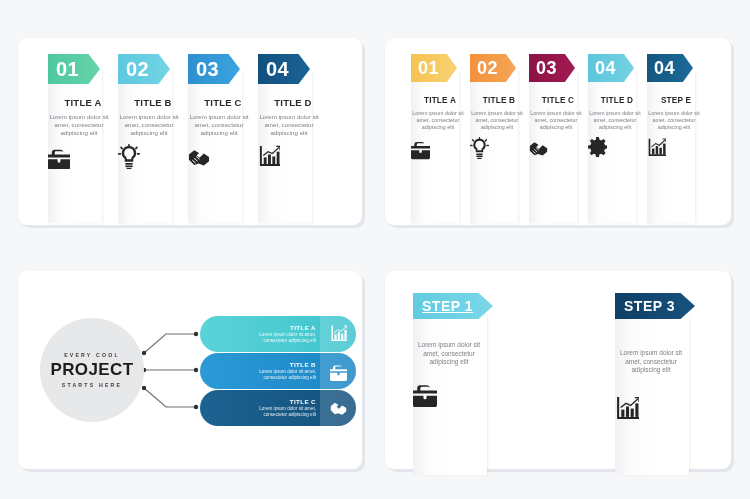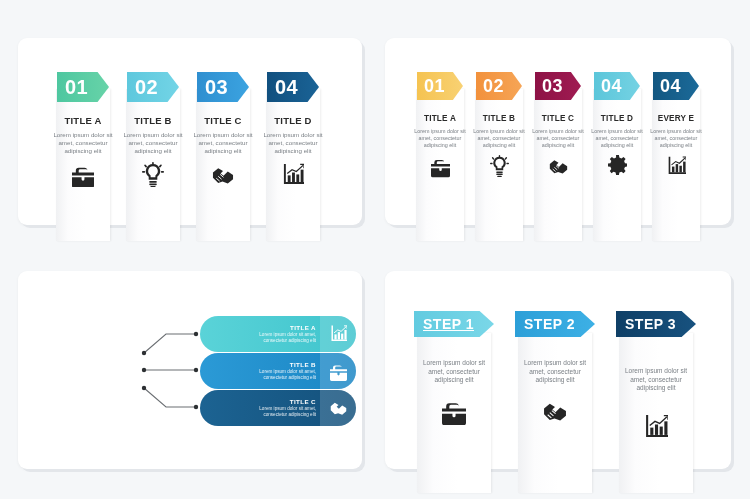--- a/index.html
+++ b/index.html
@@ -24,21 +24,21 @@
   }
   #card-1 { left: 18px;  top: 38px;  width: 344px; height: 187px; }
   #card-2 { left: 385px; top: 38px;  width: 346px; height: 187px; }
   #card-3 { left: 18px;  top: 271px; width: 344px; height: 198px; }
   #card-4 { left: 385px; top: 271px; width: 346px; height: 198px; }
 
   
   .cols { position: absolute; inset: 0; display: flex; }
   .col {
     position: relative;
-    display: flex; flex-direction: column; align-items: center; margin-top: 18px;
+    display: flex; flex-direction: column; 
   }
   .strip {
     position: absolute;
     background: linear-gradient(to right,
                 #f0f1f3 0%, #fcfcfd 22%, #ffffff 55%, #ffffff 100%);
     box-shadow: 1px 0 2px rgba(0,0,0,0.07);
   }
 
   
   .badge {
@@ -278,21 +278,21 @@
               <path d="M23 13a10 10 0 1 0 0 20 10 10 0 0 0 0-20zm0 5.5a4.5 4.5 0 1 1 0 9 4.5 4.5 0 0 1 0-9z"></path>
               <path d="M19.5 0h7l1 6.2 5 2.1 5.2-3.6 4.9 4.9-3.6 5.2 2.1 5 6.2 1v7l-6.2 1-2.1 5 3.6 5.2-4.9 4.9-5.2-3.6-5 2.1-1 6.2h-7l-1-6.2-5-2.1-5.2 3.6L4.4 38.9l3.6-5.2-2.1-5L-.3 27.7v-7l6.2-1 2.1-5-3.6-5.2 4.9-4.9 5.2 3.6 5-2.1z"></path>
             </svg>
           </div>
         </div>
         <div class="col" style="width: 58px;">
           <div class="strip"></div>
           <div class="badge" style="background: linear-gradient(to right, rgb(19, 87, 129), rgb(27, 106, 153)); z-index: 2;">
             <span>04</span>
           </div>
-          <div class="title" style="z-index: 2;">EVERY E</div>
+          <div class="title" style="z-index: 2;">STEP E</div>
           <div class="desc" style="z-index: 2;">Lorem ipsum dolor sit amet, consectetur adipiscing elit</div>
           <div class="icon" style="z-index: 2; margin-top: 6px;">
             <svg viewBox="0 0 46 54" width="19" height="22.304347826086957" fill="#262626">
               <path d="M4 4v42h42v-4H8V4z"></path>
               <rect x="12" y="28" width="6" height="14"></rect>
               <rect x="21" y="22" width="6" height="20"></rect>
               <rect x="30" y="26" width="6" height="16"></rect>
               <rect x="39" y="16" width="6" height="26"></rect>
               <path d="M11 24 L21 16 L30 20 L44 7" stroke="#262626" stroke-width="2.6" fill="none"></path>
               <path d="M38 5 h8 v8" stroke="#262626" stroke-width="2.6" fill="none"></path>
@@ -308,20 +308,25 @@
       <circle cx="126" cy="82" r="2.2" fill="#2d3033"></circle>
       <circle cx="178" cy="63" r="2.2" fill="#2d3033"></circle>
       <path d="M126 99 L178 99" stroke="#6b6f73" stroke-width="1.1" fill="none"></path>
       <circle cx="126" cy="99" r="2.2" fill="#2d3033"></circle>
       <circle cx="178" cy="99" r="2.2" fill="#2d3033"></circle>
       <path d="M126 117 L148 136 L178 136" stroke="#6b6f73" stroke-width="1.1" fill="none"></path>
       <circle cx="126" cy="117" r="2.2" fill="#2d3033"></circle>
       <circle cx="178" cy="136" r="2.2" fill="#2d3033"></circle>
     </svg>
 
+    <div class="hub">
+      <div class="hub-top">EVERY COOL</div>
+      <div class="hub-main">PROJECT</div>
+      <div class="hub-bottom">STARTS HERE</div>
+    </div>
 
     <div id="pills-3">
         <div class="pill" style="top: 45px; background: linear-gradient(to right, rgb(90, 211, 216), rgb(63, 196, 205));">
           <div class="pill-text">
             <div class="pill-title">TITLE A</div>
             <div class="pill-desc">Lorem ipsum dolor sit amet, consectetur adipiscing elit</div>
           </div>
           <div class="pill-icon">
             <svg viewBox="0 0 46 54" width="17" height="19.956521739130434" fill="#ffffff">
               <path d="M4 4v42h42v-4H8V4z"></path>
@@ -371,35 +376,20 @@
             <span>STEP 1</span>
           </div>
           <div class="desc" style="z-index: 2;">Lorem ipsum dolor sit amet, consectetur adipiscing elit</div>
           <div class="icon" style="z-index: 2; margin-top: 12px;">
             <svg viewBox="0 0 46 54" width="24" height="28.17391304347826" fill="#262626">
               <path d="M40 22h-8v-4a6 6 0 0 0-6-6h-12a6 6 0 0 0-6 6v4H0v6h46v-6zM14 18a3 3 0 0 1 3-3h12a3 3 0 0 1 3 3v4H14v-4z"></path>
               <path d="M0 32v18a4 4 0 0 0 4 4h38a4 4 0 0 0 4-4V32H26v4a3 3 0 0 1-6 0v-4H0z"></path>
             </svg>
           </div>
         </div>
-        <div class="col" style="width: 82px;">
-          <div class="strip"></div>
-          <div class="badge" style="background: linear-gradient(to right, rgb(44, 159, 216), rgb(61, 176, 229)); z-index: 2;">
-            <span>STEP 2</span>
-          </div>
-          <div class="desc" style="z-index: 2;">Lorem ipsum dolor sit amet, consectetur adipiscing elit</div>
-          <div class="icon" style="z-index: 2; margin-top: 12px;">
-            <svg viewBox="0 0 46 54" width="24" height="28.17391304347826" fill="#262626">
-              <path d="M2 22 L13 13 L23 19 L18 24 L24 29 L33 20 L44 27 L44 36 L33 45 L22 41 L13 44 L2 33 Z"></path>
-              <path d="M13 30 L20 36" stroke="#fff" stroke-width="2" fill="none"></path>
-              <path d="M17 26 L24 32" stroke="#fff" stroke-width="2" fill="none"></path>
-              <path d="M9 34 L16 40" stroke="#fff" stroke-width="2" fill="none"></path>
-            </svg>
-          </div>
-        </div>
         <div class="col" style="width: 82px; gap: 8px;">
           <div class="strip"></div>
           <div class="badge" style="background: linear-gradient(to right, rgb(15, 63, 102), rgb(23, 82, 127)); z-index: 2;">
             <span>STEP 3</span>
           </div>
           <div class="desc" style="z-index: 2;">Lorem ipsum dolor sit amet, consectetur adipiscing elit</div>
           <div class="icon" style="z-index: 2; margin-top: 12px;">
             <svg viewBox="0 0 46 54" width="24" height="28.17391304347826" fill="#262626">
               <path d="M4 4v42h42v-4H8V4z"></path>
               <rect x="12" y="28" width="6" height="14"></rect>

